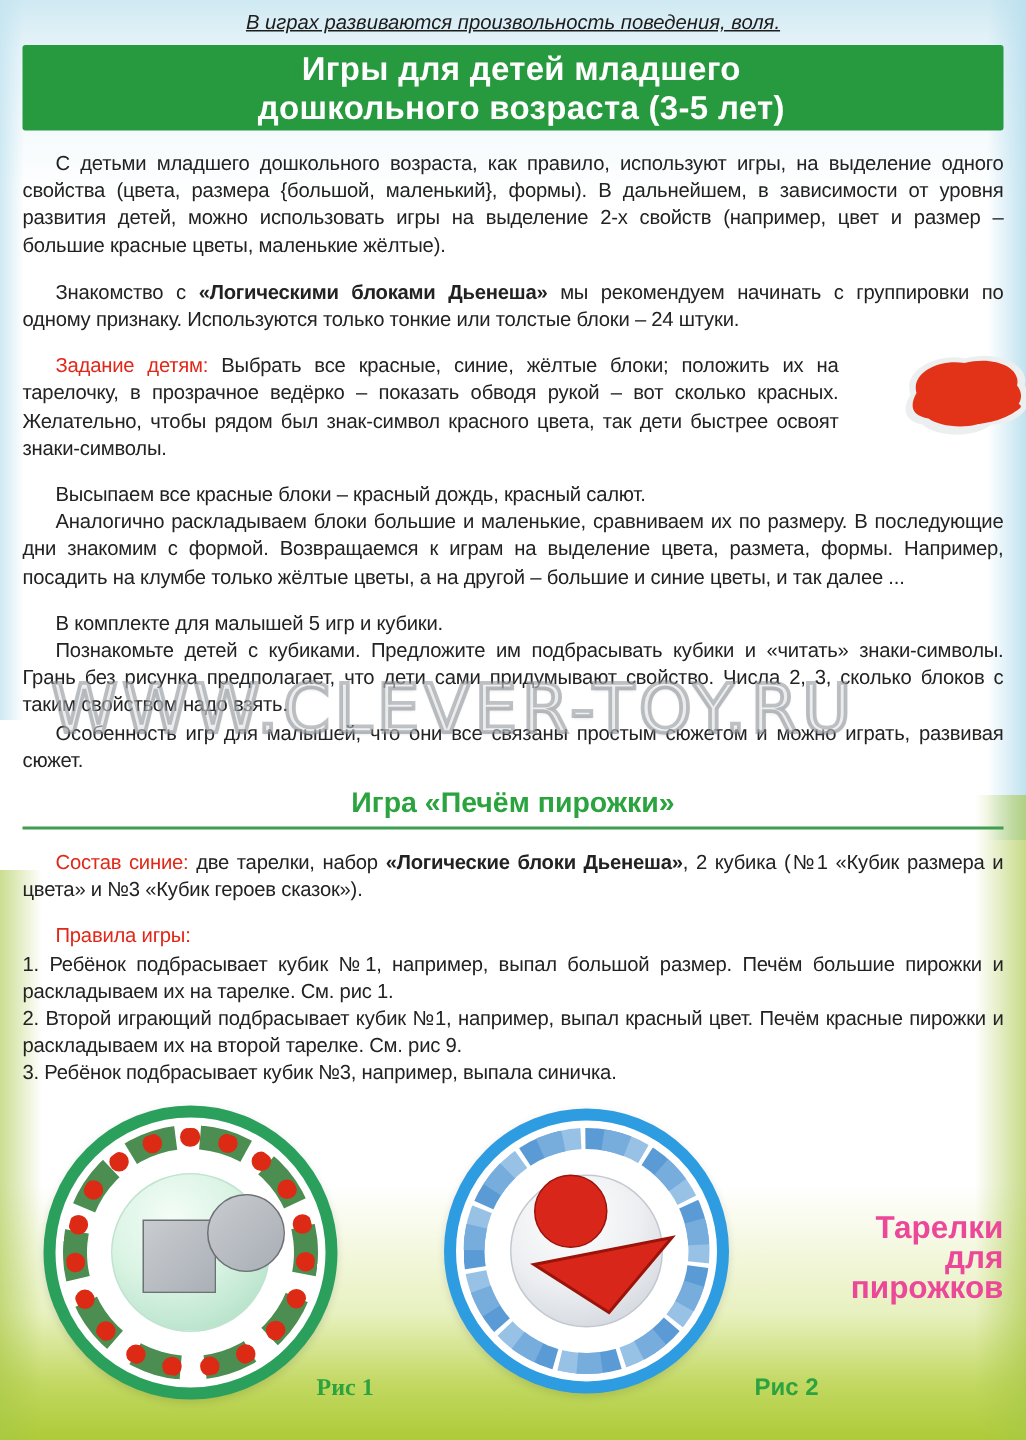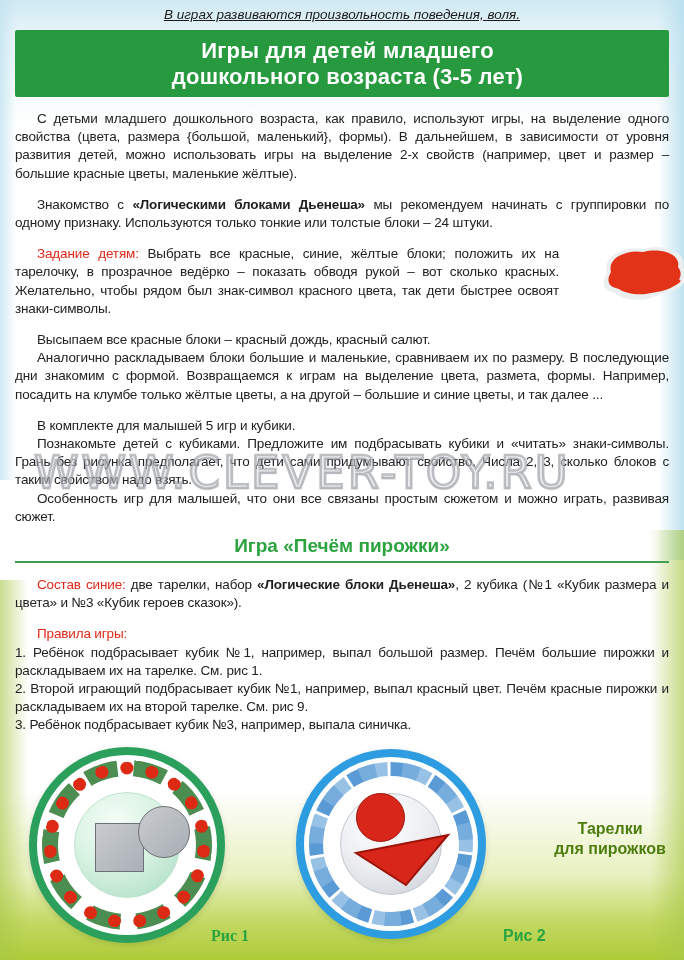--- a/index.html
+++ b/index.html
@@ -21,21 +21,21 @@
   .bg-right-bottom{right:0;bottom:0;width:34px;height:430px;
     background:linear-gradient(270deg,rgba(168,199,70,.65),rgba(255,255,255,0));}
   .bg-left-bottom{left:0;bottom:0;width:28px;height:380px;
     background:linear-gradient(90deg,rgba(168,199,70,.6),rgba(255,255,255,0));}
 
   .content{position:relative;z-index:2;padding:0 15px;}
 
   .top-note{margin-top:7px;text-align:center;font-style:italic;font-size:13.5px;color:#1c1c1c;text-decoration:underline;}
 
   .banner{
-    margin-top:8px;height:67px;background:#27993f;border-radius:2px;
+    margin-top:8px;height:57px;background:#27993f;border-radius:2px;
     display:flex;flex-direction:column;justify-content:center;align-items:center;padding-left:11px;
   }
   .banner div{color:#fff;font-weight:bold;font-size:22px;line-height:26px;letter-spacing:.2px;}
 
   p.para{margin:0;font-size:13.5px;line-height:18.2px;text-align:justify;letter-spacing:-0.15px;}
   p.indent{text-indent:22px;}
   .gap{margin-top:13px !important;}
   .red{color:#e02818;}
   b{font-weight:bold;}
 
@@ -67,22 +67,22 @@
   .p2-inner{inset:36px;border-radius:50%;position:absolute;
     background:radial-gradient(circle at 40% 28%, #ffffff 0%, #eceef1 50%, #c8cdd5 100%);
     border:1px solid #c2c8d0;}
   .red-circle{position:absolute;left:52px;top:36px;width:47px;height:47px;border-radius:50%;
     background:#d8271a;border:1.5px solid #9c130a;}
   .red-triangle{position:absolute;left:48px;top:72px;width:100px;height:58px;}
 
   .caption{position:absolute;color:#2ba33f;font-weight:bold;font-size:16px;}
   .cap1{left:196px;top:182px;font-family:Liberation Serif, serif;}
   .cap2{left:448px;top:182px;margin-left:40px;}
-  .plates-label{position:absolute;right:0;top:74px;width:118px;text-align:center;
-    color:#4d7c0f;font-weight:bold;font-size:16px;line-height:20px;}
+  .plates-label{position:absolute;right:0;top:74px;width:118px;text-align:right;
+    color:#ec4899;font-weight:bold;font-size:21px;line-height:20px;}
 
   .watermark{
     position:absolute;z-index:3;top:446px;left:34px;right:10px;
     font-family:"DejaVu Sans", sans-serif;font-weight:normal;font-size:45px;letter-spacing:3px;
     color:rgba(255,255,255,.42);
     -webkit-text-stroke:2.5px rgba(128,134,140,.5);
     text-shadow:0 1px 2px rgba(120,125,130,.25);
     pointer-events:none;white-space:nowrap;
   }
 </style>

